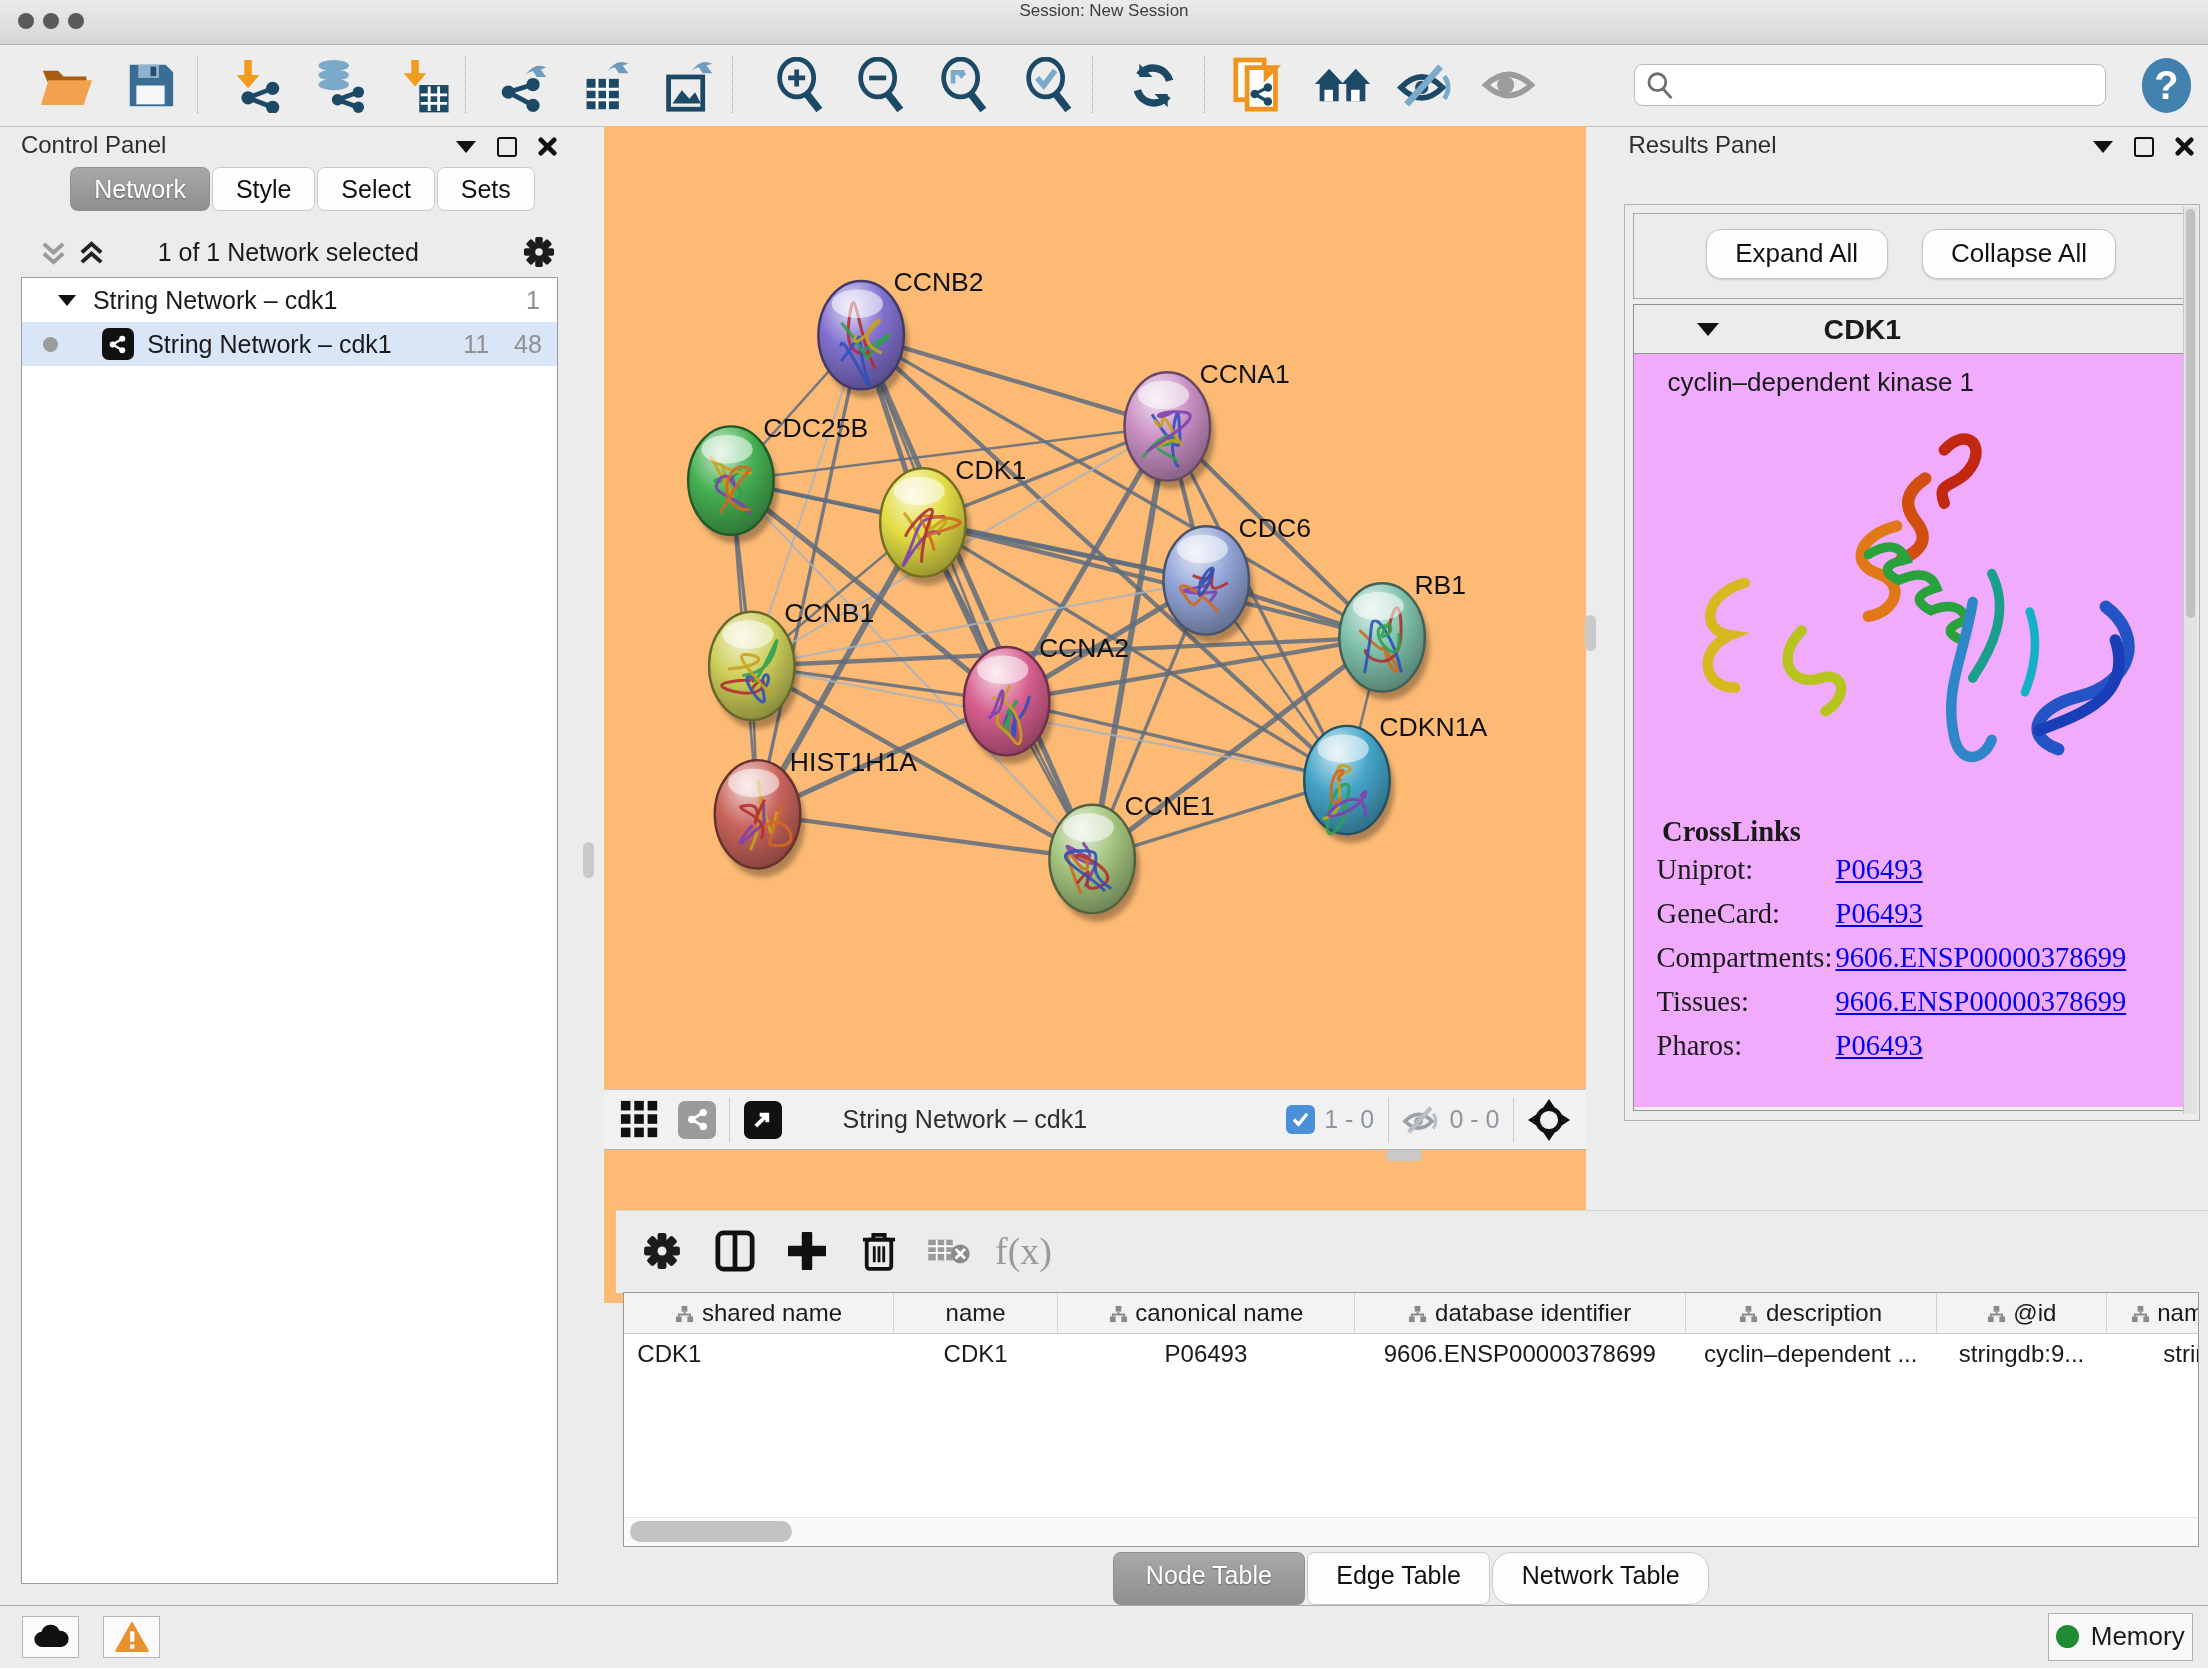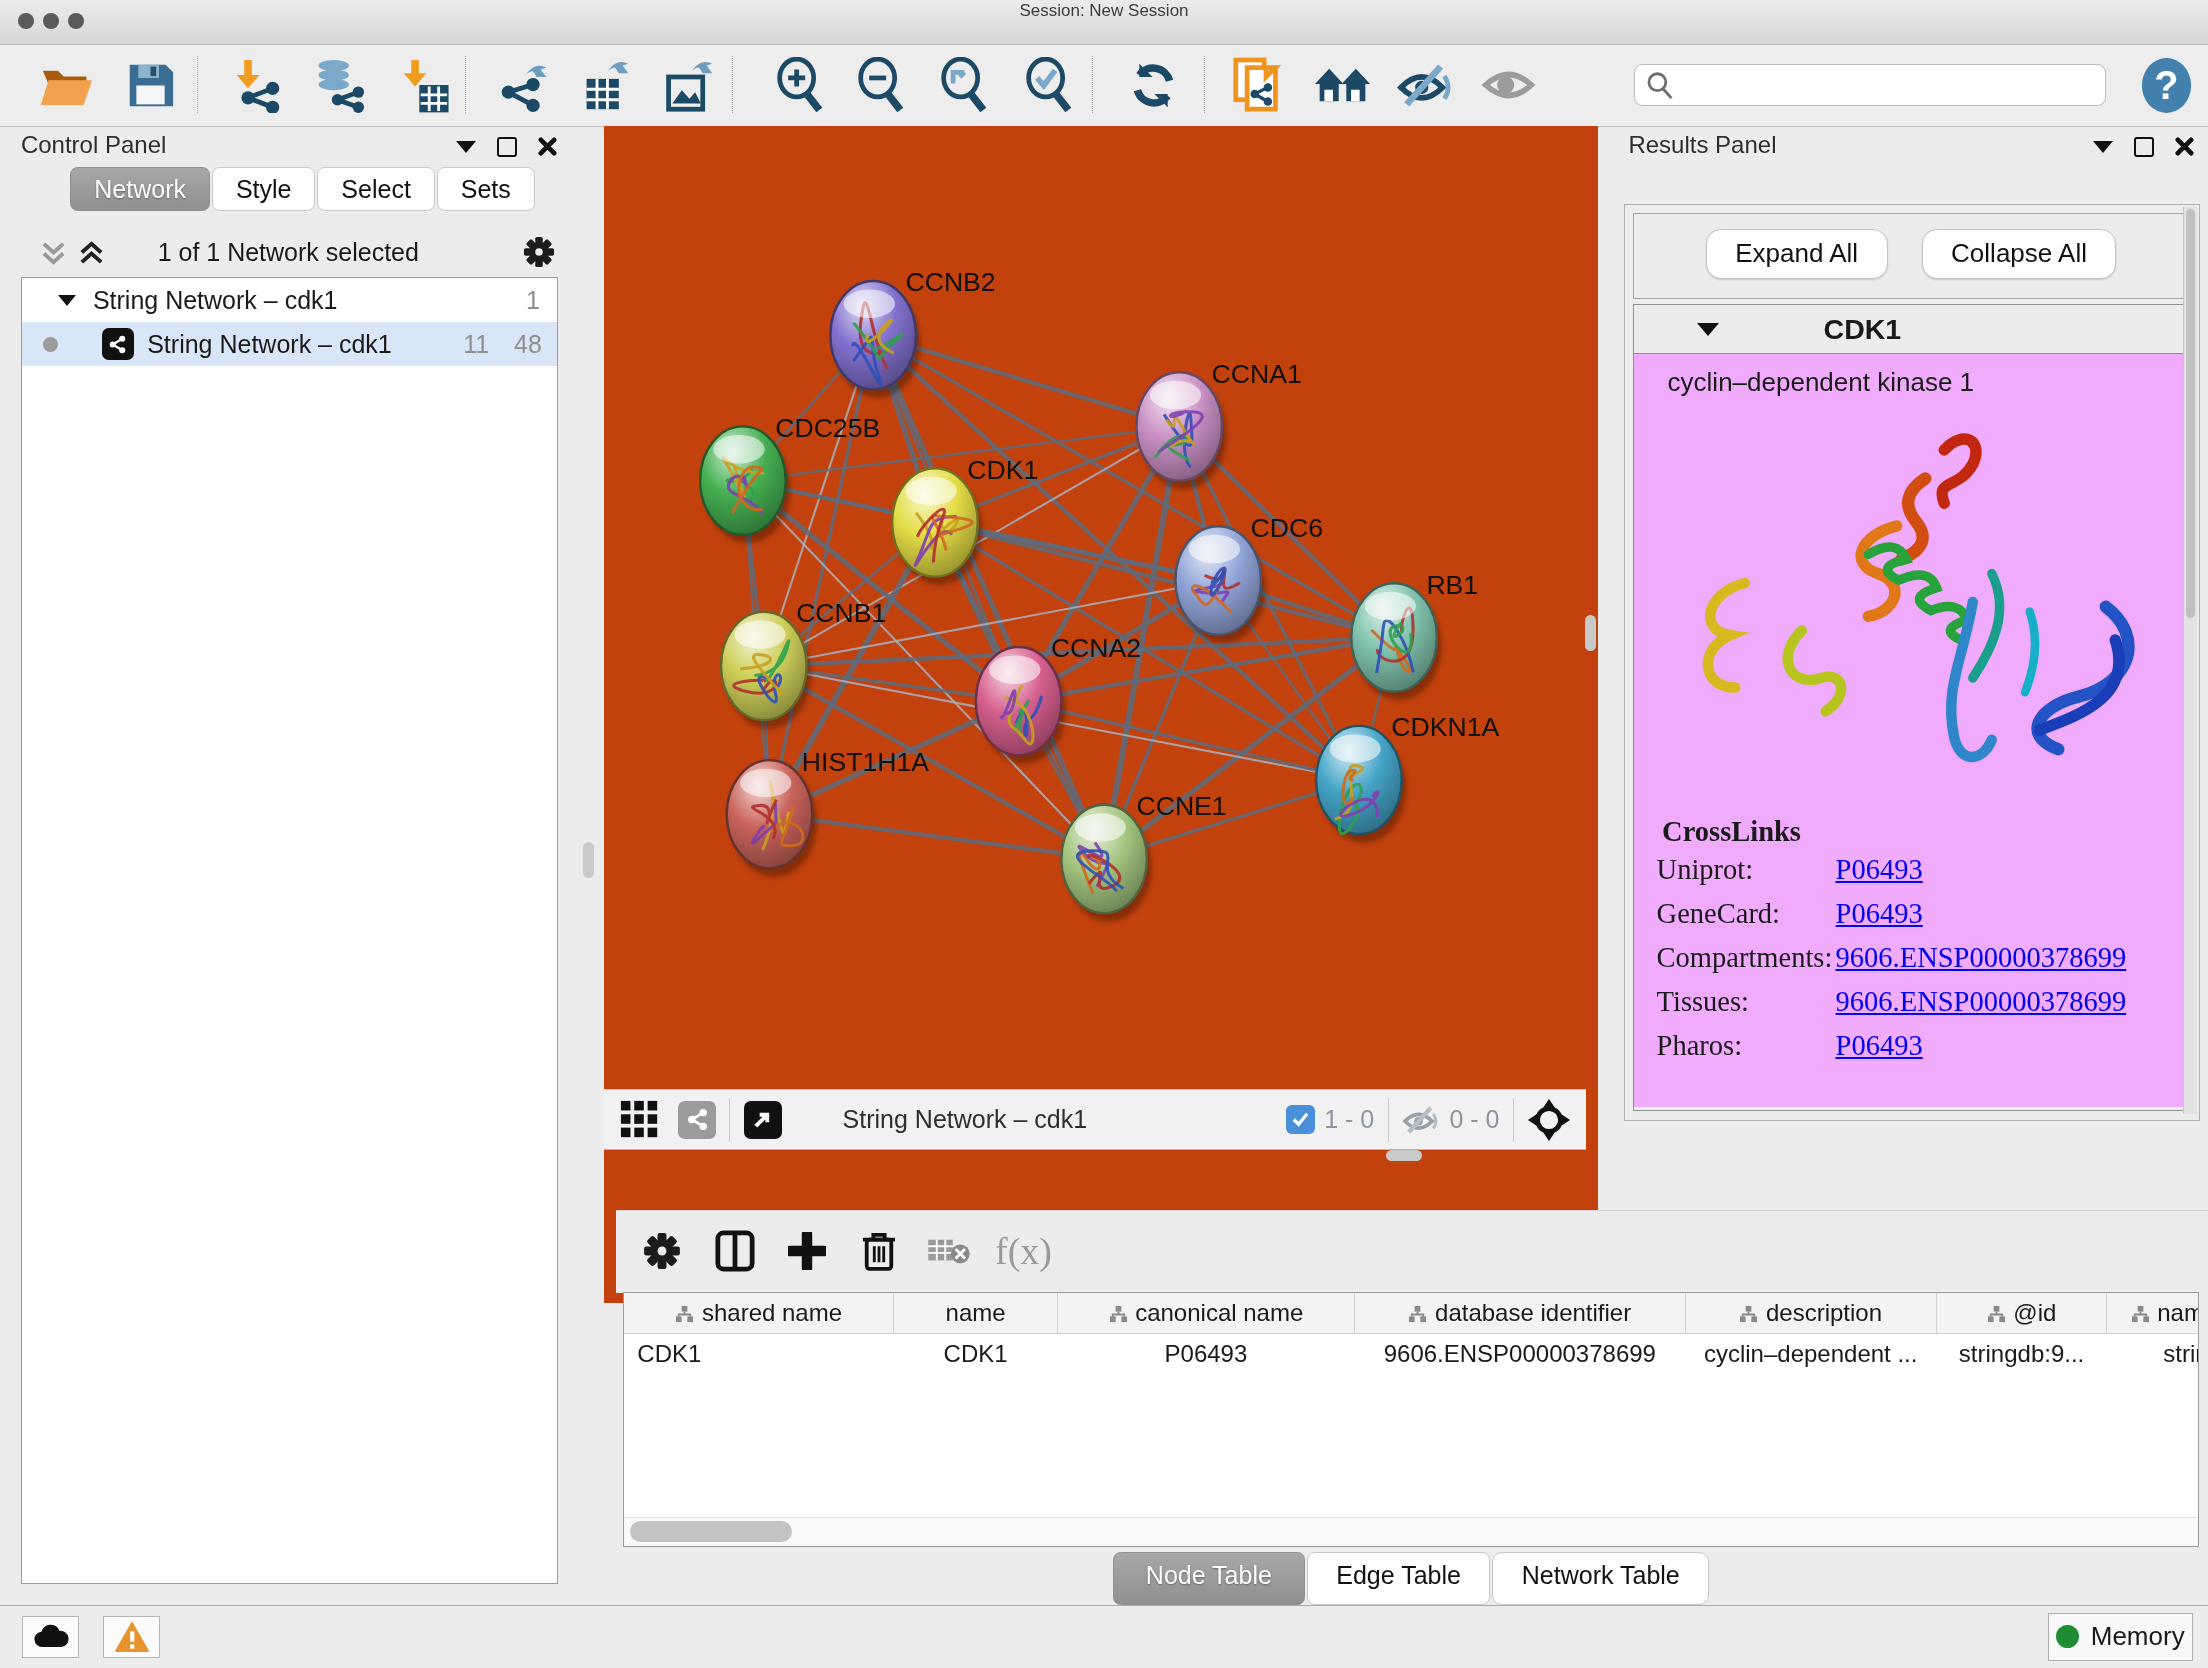--- a/index.html
+++ b/index.html
@@ -34,21 +34,21 @@
 
   
   .ctl-box{left:21px;top:278px;width:538px;height:1305px;background:#fff;border:1.9px solid #9c9c9c;}
   .tree-row{position:relative;height:44px;display:flex;align-items:center;font-size:25px;}
   .tree-row.selected{background:#d9e6f8;}
   .badge{width:32px;height:32px;border-radius:6.7px;background:#111;display:flex;align-items:center;justify-content:center;}
   .badge.gray{background:#9b9b9b;}
   .count{color:#8f8f8f;}
 
   
-  .net-canvas{left:604px;top:126px;width:982px;height:1177px;background:#c2410c;padding-left:12px;}
+  .net-canvas{left:604px;top:126px;width:982px;height:1177px;background:#fdba74;}
   .net-toolbar{left:604px;top:1089px;width:982px;height:59px;background:#f1f1f1;
     border-top:1px solid #c9c9c9;border-bottom:1px solid #b5b5b5;display:flex;align-items:center;}
   .nt-sep{width:0;height:44px;border-left:1px solid #cccccc;margin:0 13.3px;}
   .nt-text{font-size:25px;color:#2e2e2e;}
   .nt-count{font-size:25px;color:#8e959d;margin-left:9.5px;}
   .checkbox{width:28.5px;height:28.5px;background:#4a90d9;border-radius:5.7px;display:flex;align-items:center;justify-content:center;}
 
   
   .res-outer{left:1624px;top:204px;width:574px;height:915px;background:#ececec;border:1.9px solid #b2b2b2;}
   .res-buttons{position:absolute;left:7.6px;top:7.6px;width:555px;height:84px;border:1.9px solid #a8a8a8;background:#ececec;}
@@ -805,21 +805,21 @@
         </tbody>
       </table>
     <div class="hscroll">
         <div class="hthumb"></div>
       </div>
   </div>
 
   <div class="abs tbl-tabs">
     <span class="tab sel" style="border-radius:7.6px;padding:7.6px 32px">Node Table</span>
       <span class="tab" style="border-radius:7.6px;padding:7.6px 28.5px">Edge Table</span>
-      <span class="tab" style="border-radius:10px;padding:7.6px 28.5px">Network Table</span>
+      <span class="tab" style="border-radius:19px;padding:7.6px 28.5px">Network Table</span>
   </div>
 
   <div class="abs statusbar">
     <div class="sbtn" style="left:22px">
       <svg width="36" height="25" viewBox="0 0 38 26">
         <path d="M10 24 a8 8 0 0 1 -1 -16 a10 10 0 0 1 19 -1 a7 7 0 0 1 2 17 z" fill="#111"></path>
       </svg>
     </div>
     <div class="sbtn" style="left:103px">
       <svg width="34" height="30" viewBox="0 0 36 32">

